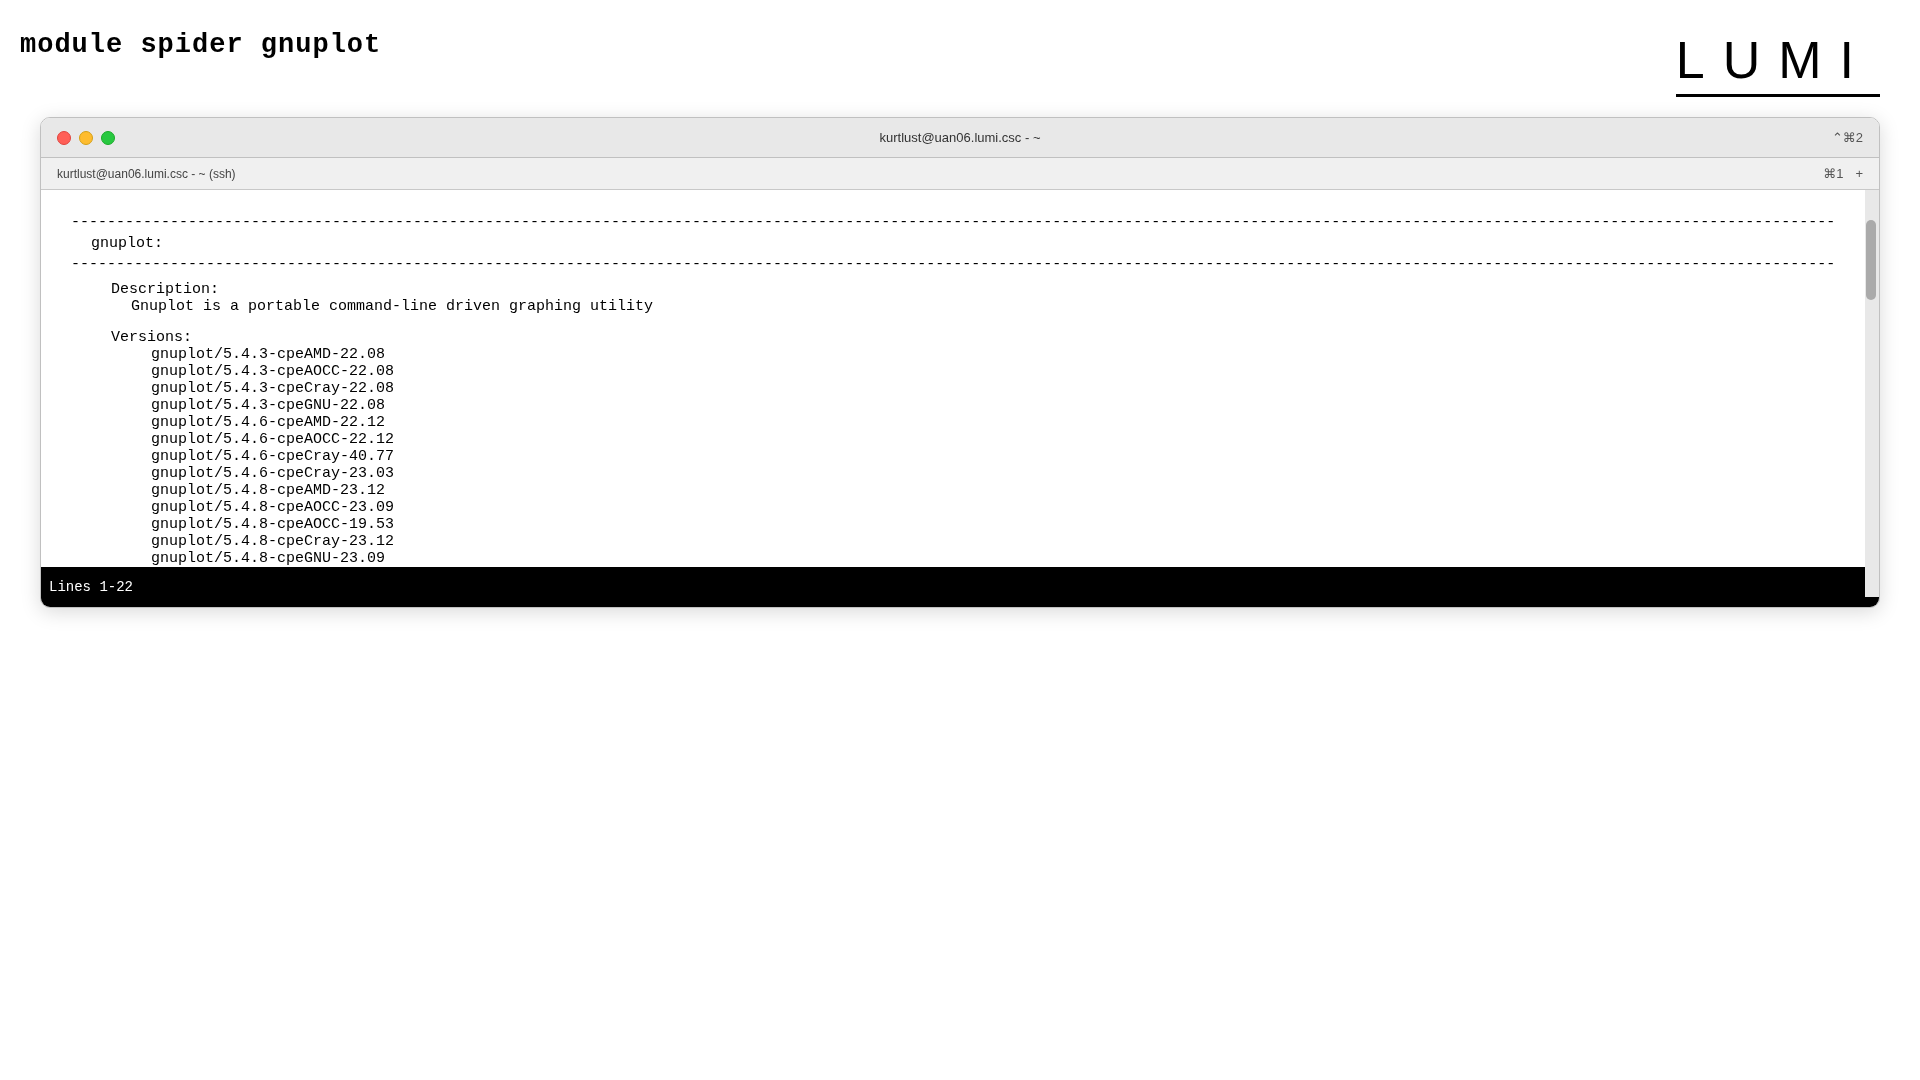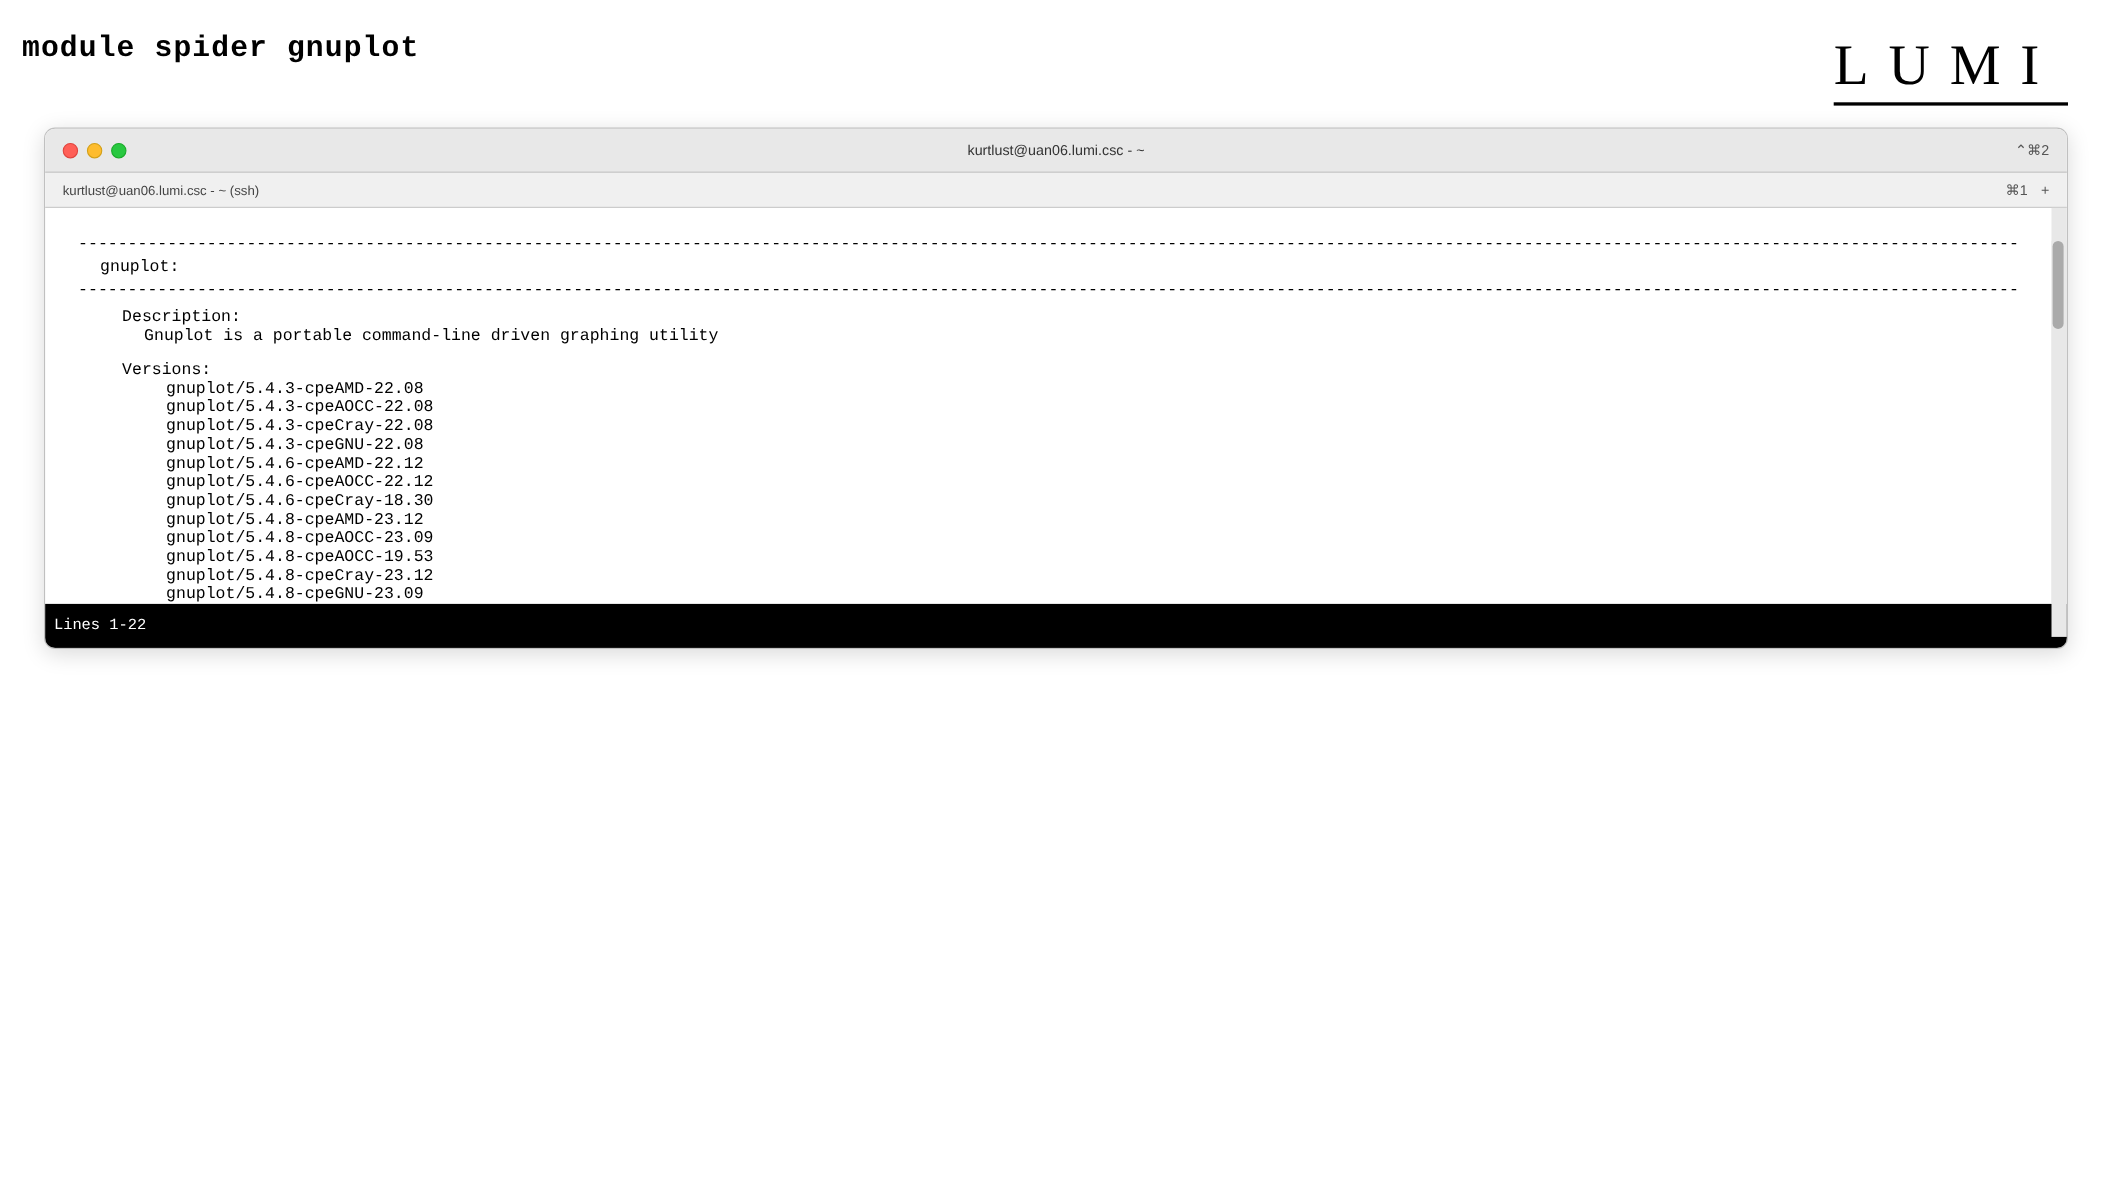--- a/index.html
+++ b/index.html
@@ -32,21 +32,21 @@
       letter-spacing: 1px;
     }
 
     .lumi-logo {
       font-size: 52px;
       font-weight: 300;
       letter-spacing: 18px;
       color: #000000;
       border-bottom: 3px solid #000000;
       padding-bottom: 4px;
-      font-family: Liberation Serif, serif;
+      font-family: Liberation Sans, sans-serif;
       padding-right: 8px;
     }
 
     
     .terminal-window {
       margin: 0 40px;
       border: 1px solid #c0c0c0;
       border-radius: 10px;
       box-shadow: 0 4px 20px rgba(0,0,0,0.15);
       overflow: hidden;
@@ -268,21 +268,22 @@
 
       <div style="margin-top: 12px;">
         <div class="versions-label">Versions:</div>
         <div id="versions-list">
             <div class="version-item">gnuplot/5.4.3-cpeAMD-22.08</div>
             <div class="version-item">gnuplot/5.4.3-cpeAOCC-22.08</div>
             <div class="version-item">gnuplot/5.4.3-cpeCray-22.08</div>
             <div class="version-item">gnuplot/5.4.3-cpeGNU-22.08</div>
             <div class="version-item">gnuplot/5.4.6-cpeAMD-22.12</div>
             <div class="version-item">gnuplot/5.4.6-cpeAOCC-22.12</div>
-            <div class="version-item">gnuplot/5.4.6-cpeCray-18.30</div>
+            <div class="version-item">gnuplot/5.4.6-cpeCray-40.77</div>
+            <div class="version-item">gnuplot/5.4.6-cpeCray-23.03</div>
             <div class="version-item">gnuplot/5.4.8-cpeAMD-23.12</div>
             <div class="version-item">gnuplot/5.4.8-cpeAOCC-23.09</div>
             <div class="version-item">gnuplot/5.4.8-cpeAOCC-19.53</div>
             <div class="version-item">gnuplot/5.4.8-cpeCray-23.12</div>
             <div class="version-item">gnuplot/5.4.8-cpeGNU-23.09</div>
           </div>
       </div>
 
     </div>
 

